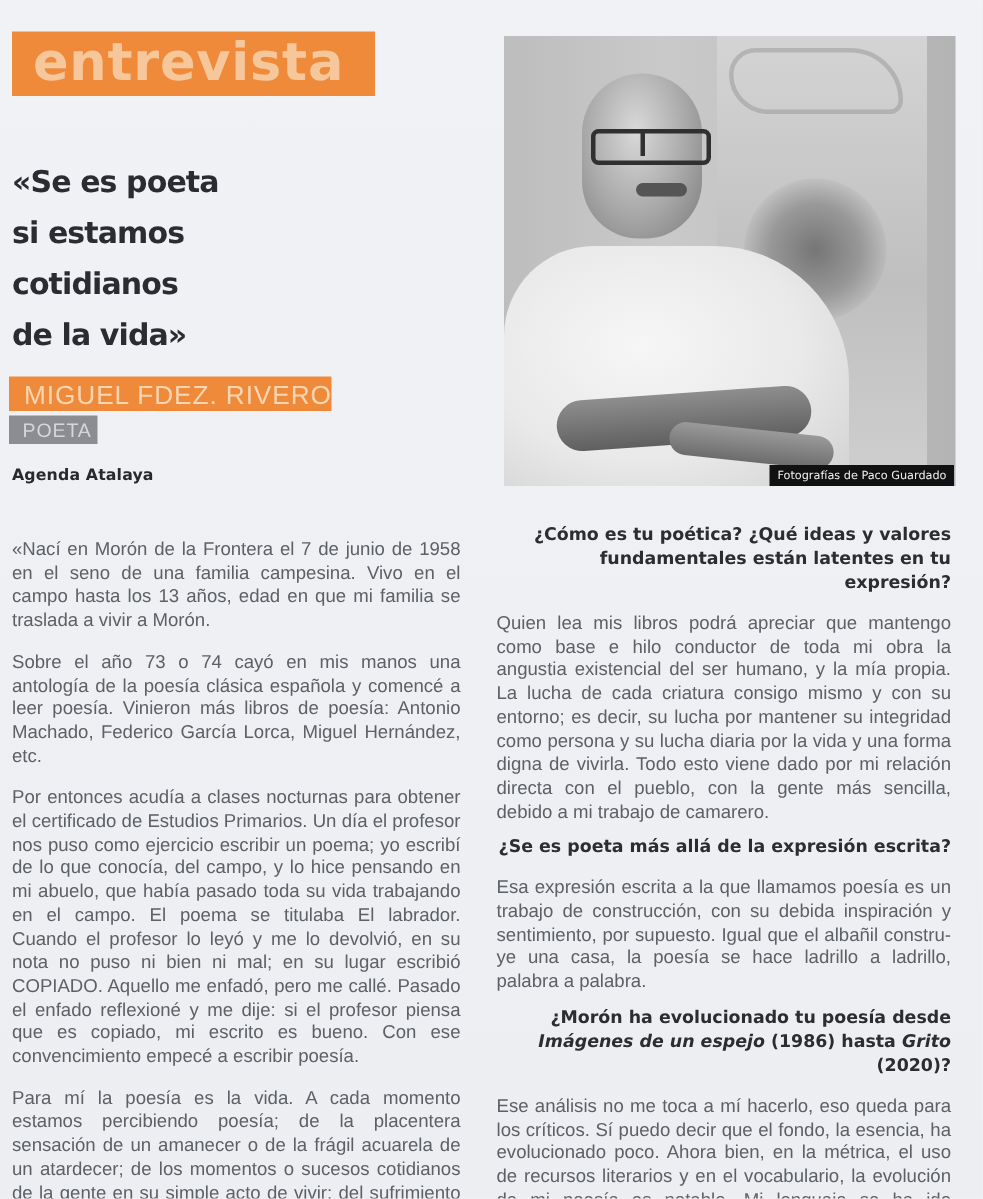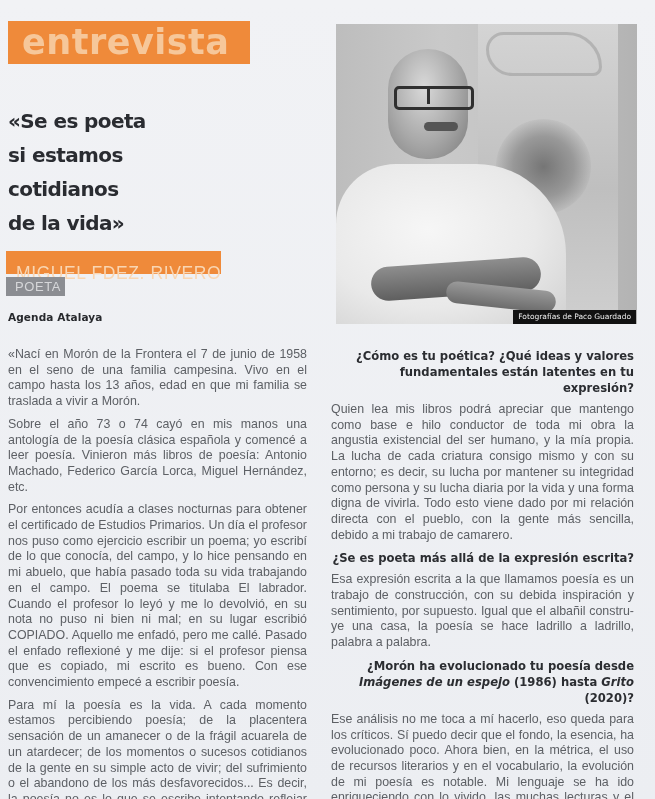--- a/index.html
+++ b/index.html
@@ -29,21 +29,21 @@
   }
   .headline div { white-space: nowrap; }
 
   .name-bar {
     position: absolute; left: 6px; top: 251px; width: 215px; height: 23px;
     background: #ef8a3a;
   }
   .name-bar span {
     position: absolute; left: 10px; top: 2px;
     font-family: "Liberation Sans", sans-serif; font-size: 17.5px; line-height: 20px;
-    color: #f9d6b3; letter-spacing: 0.6px; white-space: nowrap; margin-top: 10px;
+    color: #f9d6b3; letter-spacing: 0.6px; white-space: nowrap;
   }
   .role-badge {
     position: absolute; left: 6px; top: 277px; width: 59px; height: 19px;
     background: #8b8d92;
   }
   .role-badge span {
     position: absolute; left: 9px; top: 2px;
     font-family: "Liberation Sans", sans-serif; font-size: 13px; line-height: 15px;
     color: #d6d7da; letter-spacing: 0.6px;
   }
@@ -74,21 +74,21 @@
     font-weight: normal; font-size: 7.5px; line-height: 14px; white-space: nowrap;
   }
 
   .col {
     position: absolute; top: 347px; margin: 0;
     font-family: "Liberation Sans", sans-serif; font-size: 12.4px; line-height: 15.7px;
     color: #5d6065; text-align: justify; hyphens: manual;
   }
   .col.left { left: 8px; width: 299px; }
   .col.right { left: 331px; width: 303px; top: 348px; }
-  .col p { margin: 0 0 7px 0; }
+  .col p { margin: 12px 0 7px 0; }
   .col h3 {
     margin: 0 0 6px 0; font-family: "DejaVu Sans", sans-serif; font-weight: bold;
     font-size: 11.6px; line-height: 16px; color: #2b2d31; text-align: right;
   }
   .col h3 em { font-style: italic; margin-top: 39px; }
 </style>
 </head>
 <body>
 
 <div class="page">

